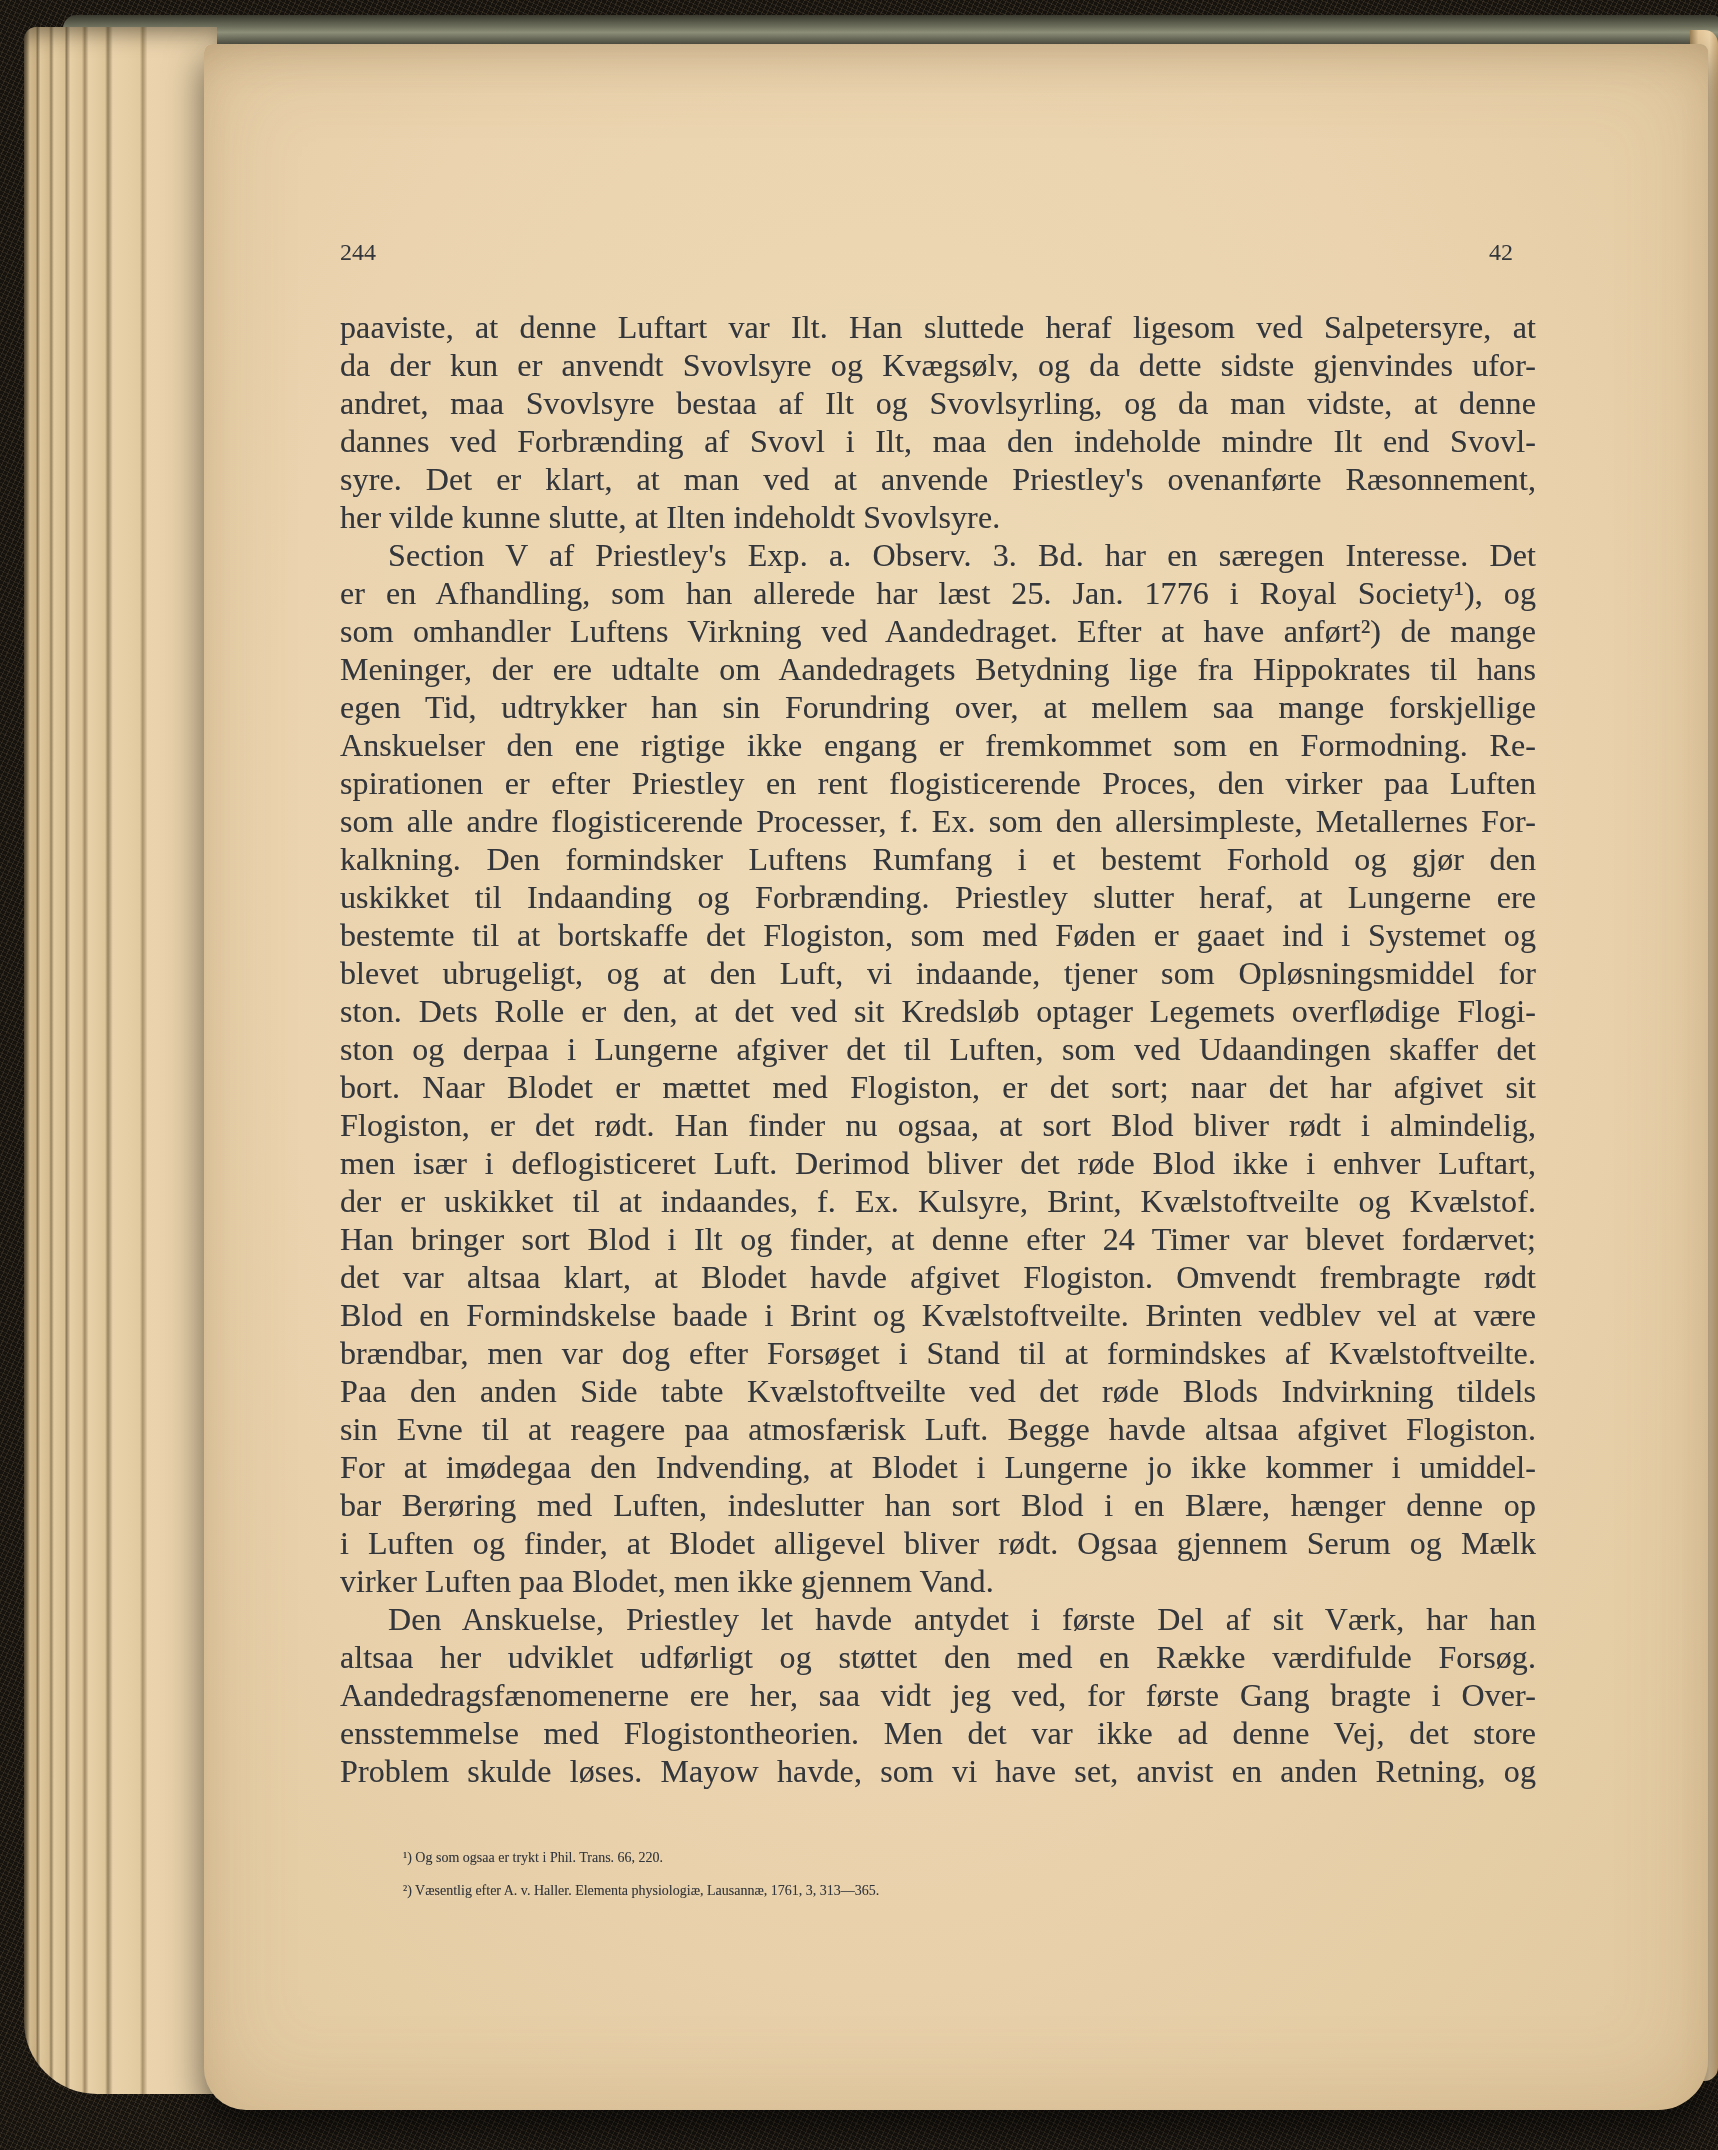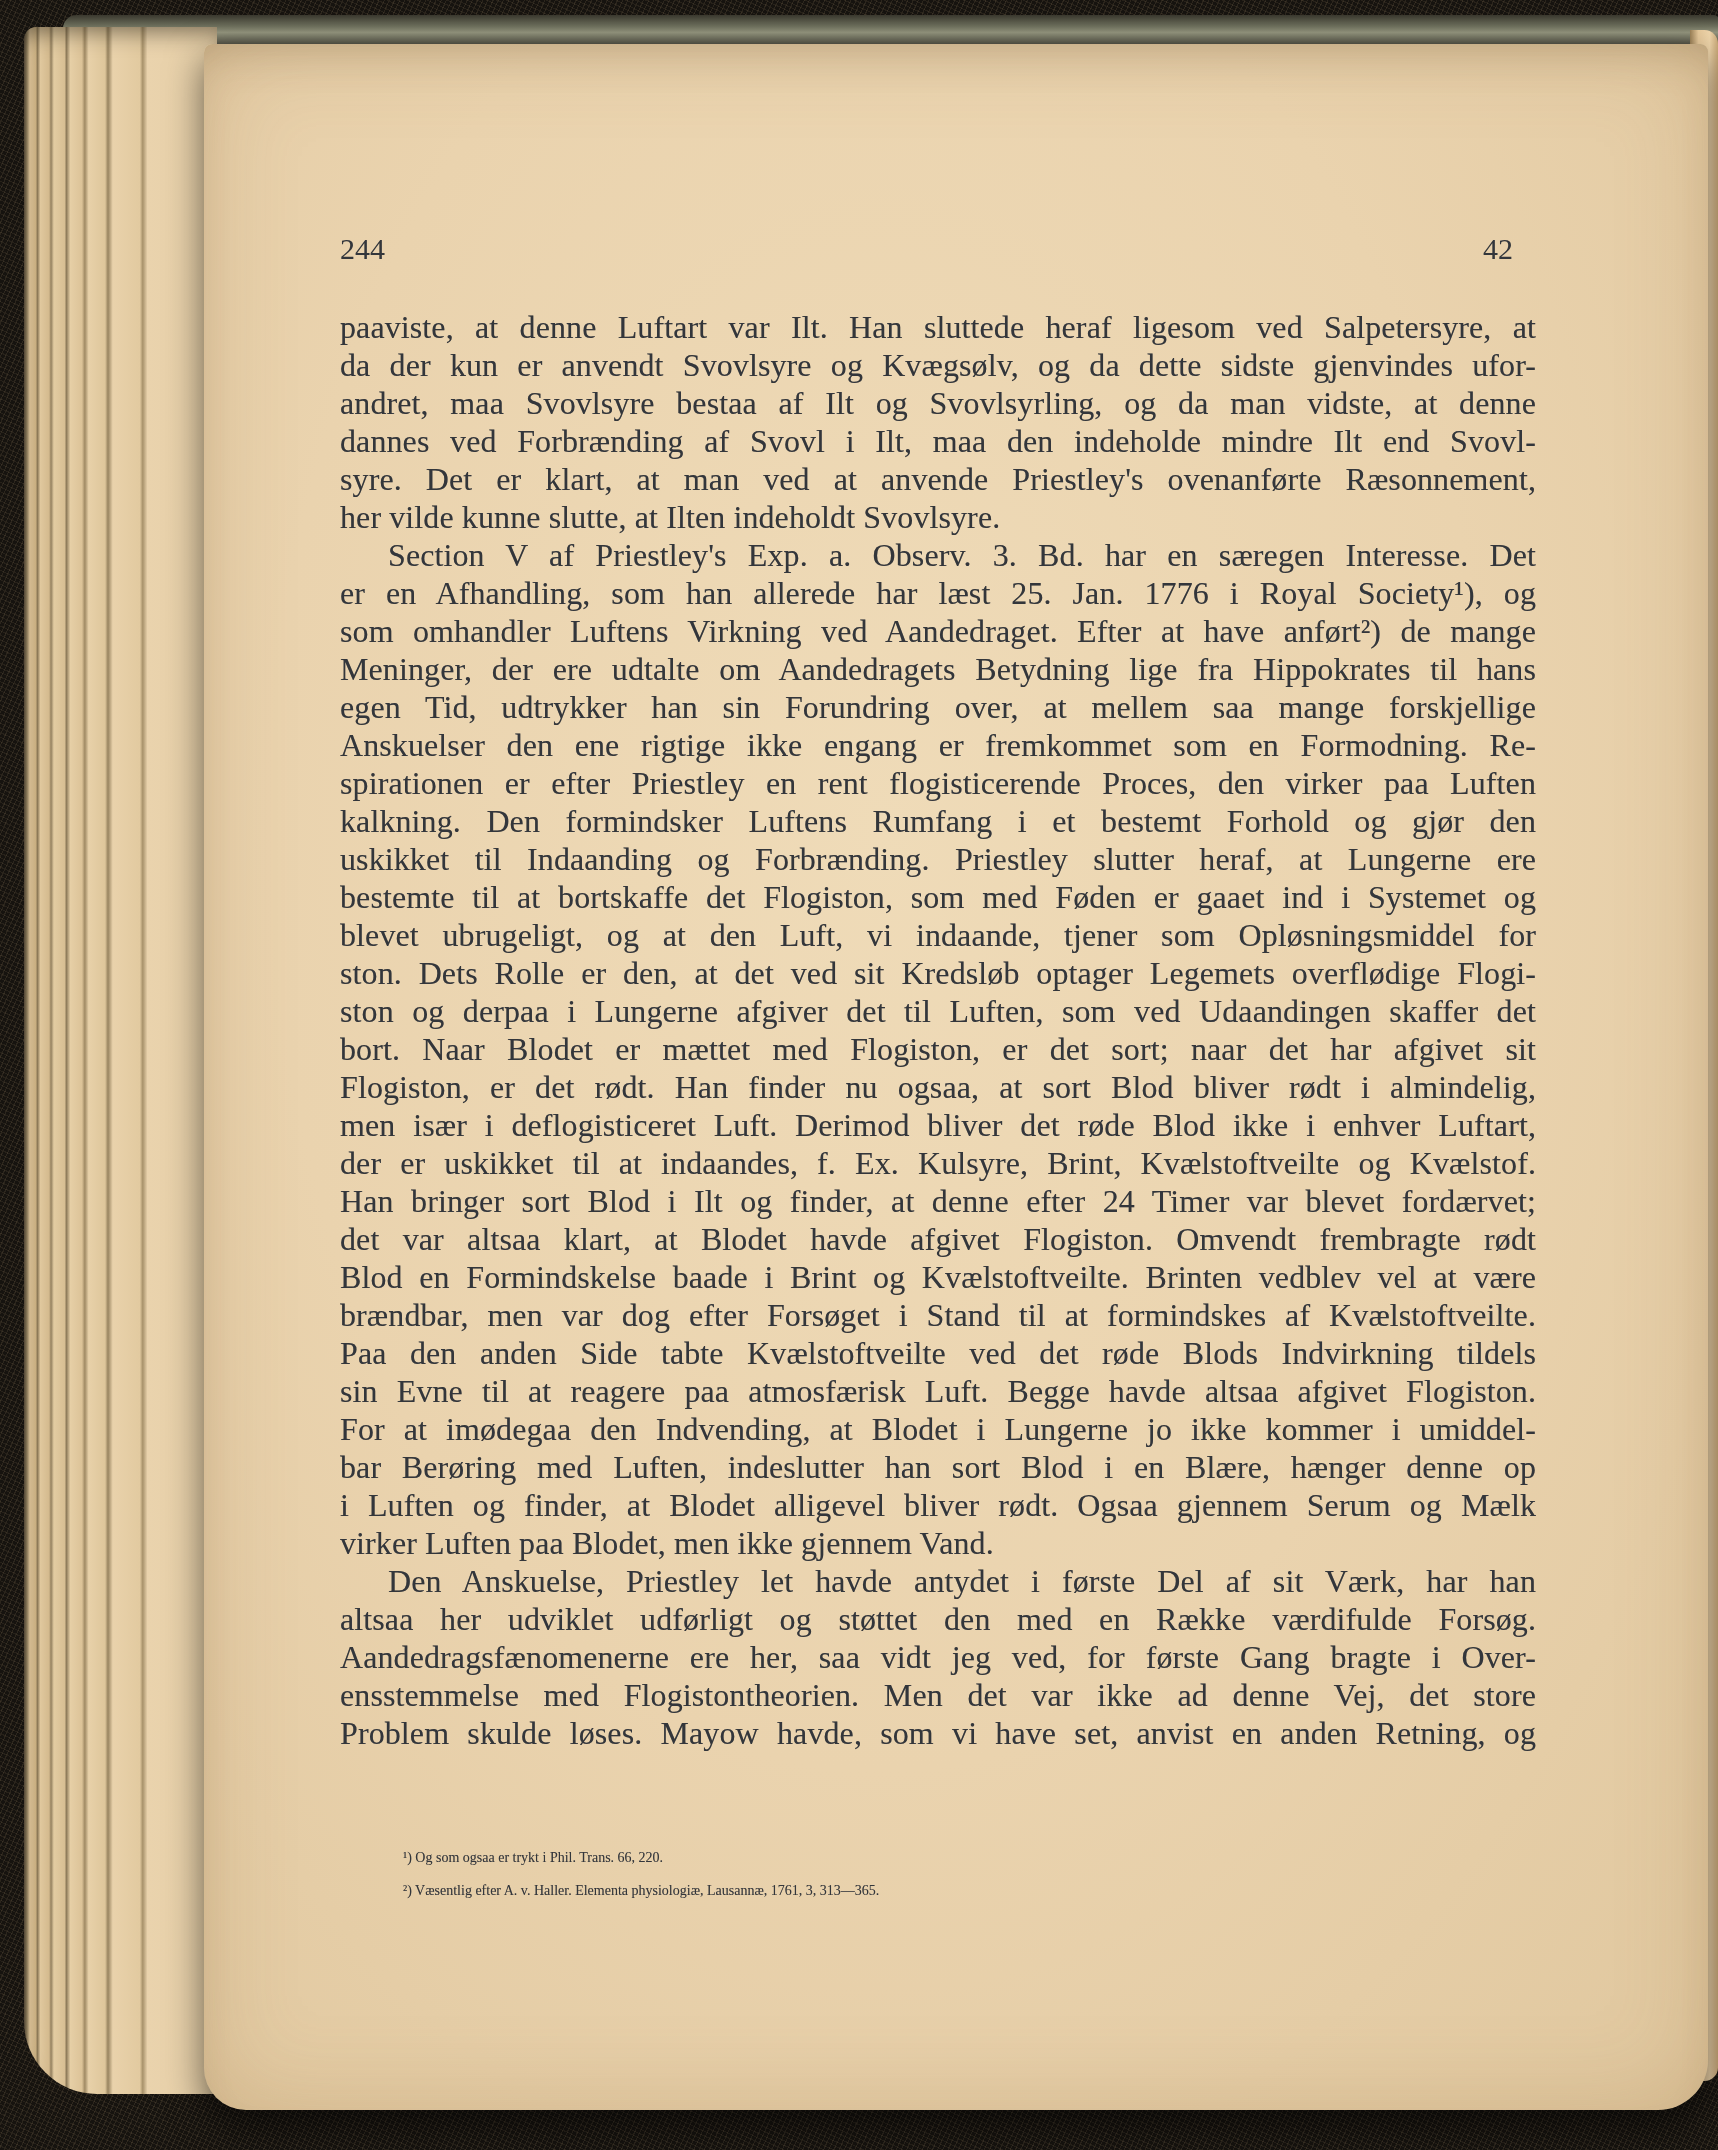--- a/index.html
+++ b/index.html
@@ -58,24 +58,24 @@
     background-color: #e9d2ab;
     border-radius: 8.4px 7.3px 50px 42px;
     box-shadow:
       inset 0 0 94px rgba(140,100,50,0.22),
       inset 0 23.5px 47px -23.5px rgba(90,70,40,0.30),
       0 15.7px 37px rgba(0,0,0,0.55);
     color: #33363b;
   }
   .header {
     position: absolute;
-    left: 136px; top: 188px;
+    left: 136px; top: 195px;
     width: 1196px; height: 37px;
     display: flex; justify-content: space-between; align-items: baseline;
-    font-size: 30px;
+    font-size: 24px;
     padding-right: 0;
   }
   .header .pn-right { margin-right: 23px; }
   .body-text {
     position: absolute;
     left: 136px; top: 264px;
     width: 1196px;
   }
   .line {
     height: 38px;
@@ -130,20 +130,21 @@
       </div>
 
       <div>
         <div class="line indent">Section V af Priestley's Exp. a. Observ. 3. Bd. har en særegen Interesse. Det</div>
         <div class="line">er en Afhandling, som han allerede har læst 25. Jan. 1776 i Royal Society¹), og</div>
         <div class="line">som omhandler Luftens Virkning ved Aandedraget. Efter at have anført²) de mange</div>
         <div class="line">Meninger, der ere udtalte om Aandedragets Betydning lige fra Hippokrates til hans</div>
         <div class="line">egen Tid, udtrykker han sin Forundring over, at mellem saa mange forskjellige</div>
         <div class="line">Anskuelser den ene rigtige ikke engang er fremkommet som en Formodning. Re-</div>
         <div class="line">spirationen er efter Priestley en rent flogisticerende Proces, den virker paa Luften</div>
+        <div class="line">som alle andre flogisticerende Processer, f. Ex. som den allersimpleste, Metallernes For-</div>
         <div class="line">kalkning. Den formindsker Luftens Rumfang i et bestemt Forhold og gjør den</div>
         <div class="line">uskikket til Indaanding og Forbrænding. Priestley slutter heraf, at Lungerne ere</div>
         <div class="line">bestemte til at bortskaffe det Flogiston, som med Føden er gaaet ind i Systemet og</div>
         <div class="line">blevet ubrugeligt, og at den Luft, vi indaande, tjener som Opløsningsmiddel for</div>
         <div class="line">ston. Dets Rolle er den, at det ved sit Kredsløb optager Legemets overflødige Flogi-</div>
         <div class="line">ston og derpaa i Lungerne afgiver det til Luften, som ved Udaandingen skaffer det</div>
         <div class="line">bort. Naar Blodet er mættet med Flogiston, er det sort; naar det har afgivet sit</div>
         <div class="line">Flogiston, er det rødt. Han finder nu ogsaa, at sort Blod bliver rødt i almindelig,</div>
         <div class="line">men især i deflogisticeret Luft. Derimod bliver det røde Blod ikke i enhver Luftart,</div>
         <div class="line">der er uskikket til at indaandes, f. Ex. Kulsyre, Brint, Kvælstoftveilte og Kvælstof.</div>

